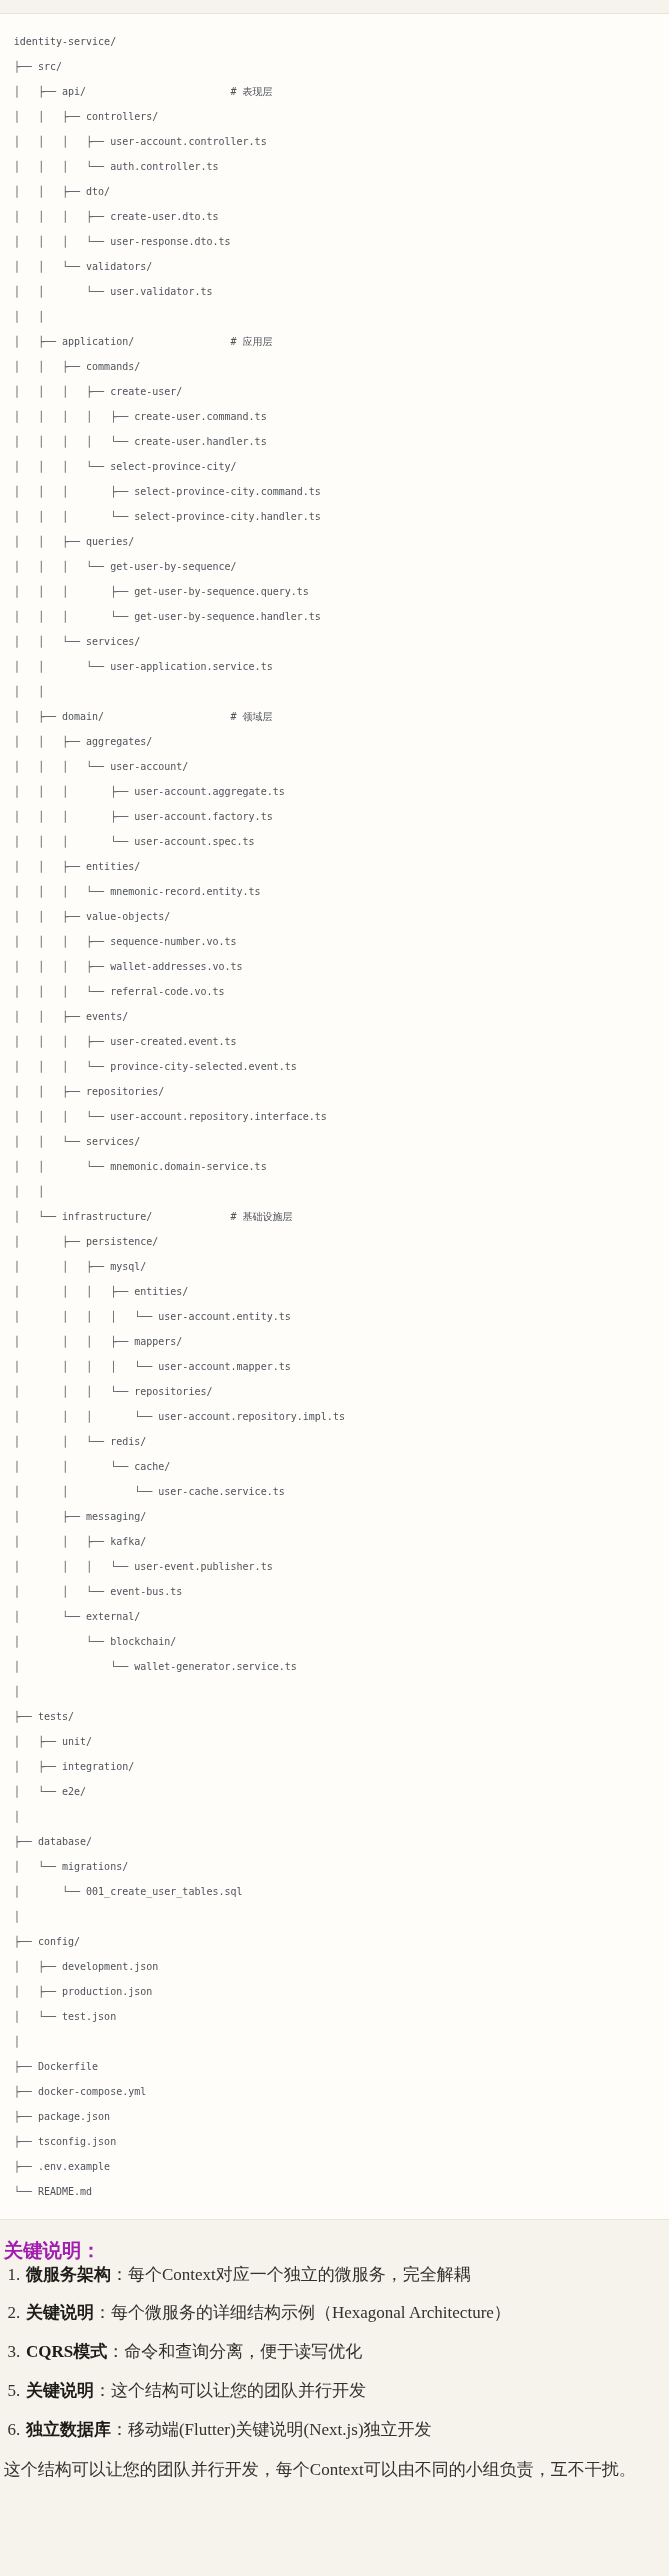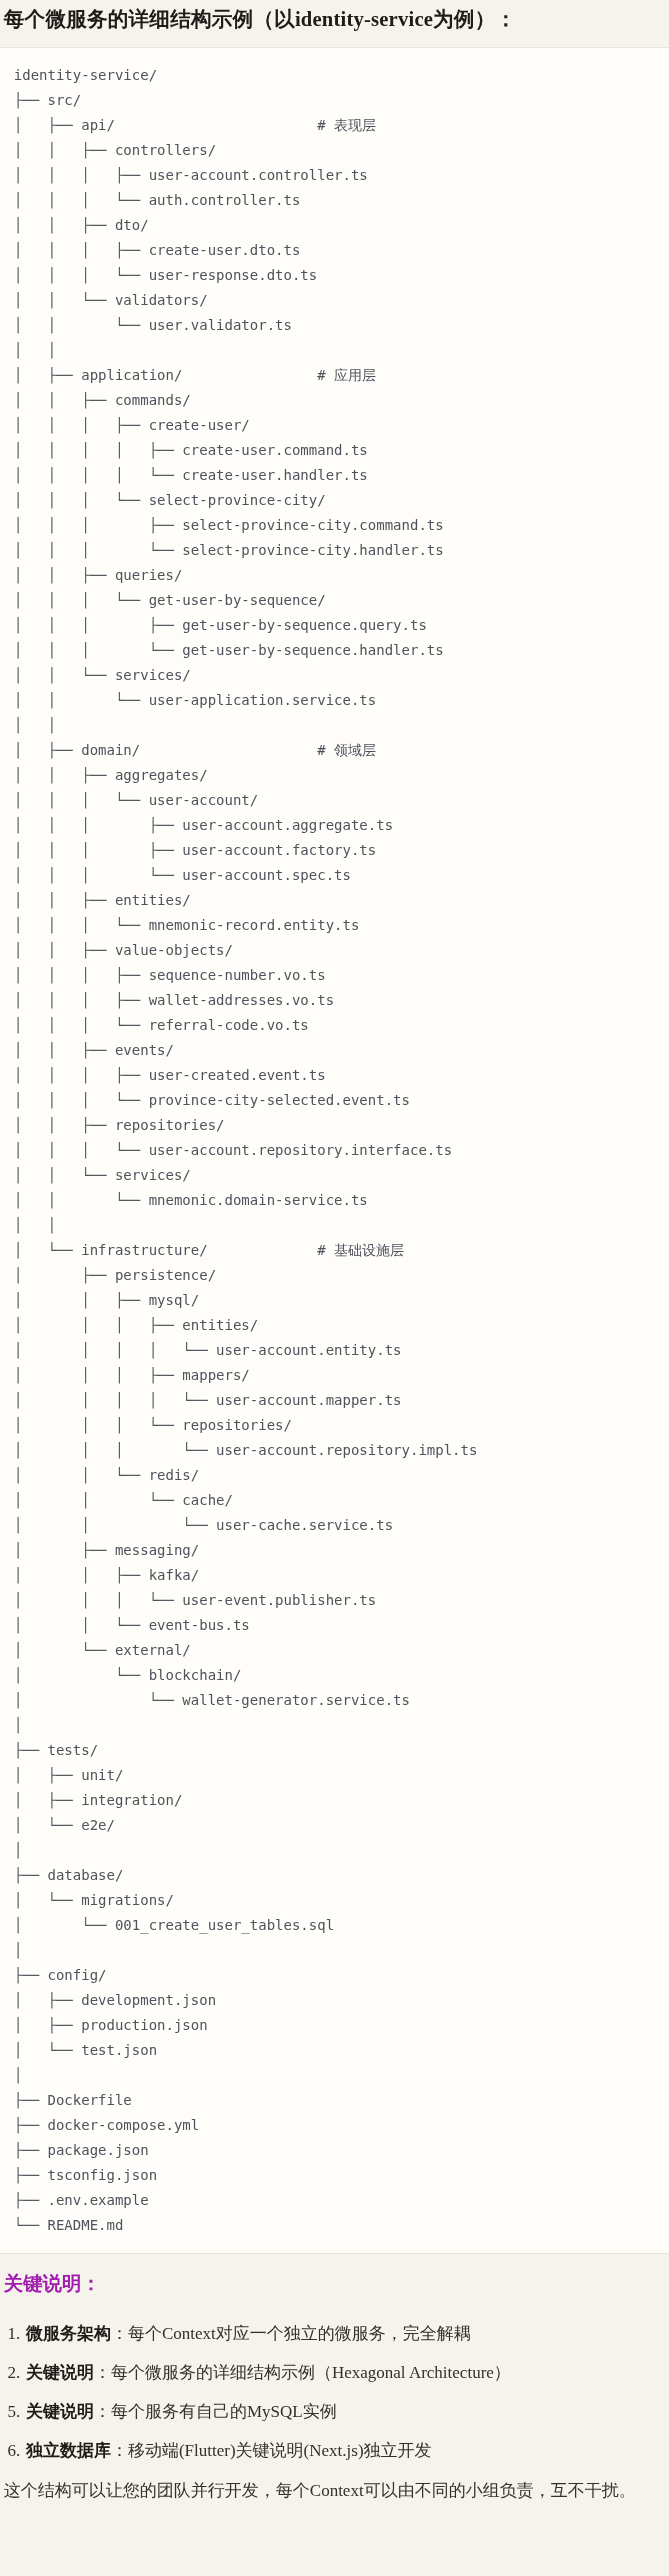--- a/index.html
+++ b/index.html
@@ -26,35 +26,35 @@
   .codeblock {
     margin-top: 13px;
     background: #fefdfa;
     border-top: 0.6px solid #e8e5dc;
     border-bottom: 0.6px solid #e8e5dc;
     padding: 15px 6.3px 15px 13.8px;
   }
   .codeblock pre {
     margin: 0;
     font-family: "DejaVu Sans Mono", "Liberation Mono", monospace;
-    font-size: 14px;
+    font-size: 10px;
     line-height: 25px;
     color: #4e525a;
     white-space: pre;
   }
 
   .notes { padding: 0 5px 0 3.8px; }
   .notes-heading {
     margin: 17.5px 0 0 0;
     font-size: 19.4px;
     line-height: 26px;
     font-weight: 700;
     color: #a21caf;
   }
-  .note-list { margin-top: 26px; }
+  .note-list { }
   .note-item {
     font-size: 17px;
     line-height: 22.5px;
     margin-bottom: 16.3px;
     padding-left: 3.8px;
     color: #32312c;
   }
   .note-num { margin-right: 5.6px; }
   .note-label { font-weight: 700; color: #1d1c18; }
   .note-text { font-weight: 400; }
@@ -65,21 +65,20 @@
     font-size: 17px;
     line-height: 23px;
     color: #32312c;
   }
 </style>
 </head>
 <body>
 
 <div class="page">
 
-  <h1 class="title">每个微服务的详细结构示例（以identity-service为例）：</h1>
 
   <div class="codeblock">
     <pre>identity-service/
 ├── src/
 │   ├── api/                        # 表现层
 │   │   ├── controllers/
 │   │   │   ├── user-account.controller.ts
 │   │   │   └── auth.controller.ts
 │   │   ├── dto/
 │   │   │   ├── create-user.dto.ts
@@ -171,24 +170,27 @@
     <div class="note-list">
 
       <div class="note-item">
         <span class="note-num">1.</span><span class="note-label">微服务架构</span><span class="note-text">：每个Context对应一个独立的微服务，完全解耦</span>
       </div>
 
       <div class="note-item">
         <span class="note-num">2.</span><span class="note-label">关键说明</span><span class="note-text">：每个微服务的详细结构示例（Hexagonal Architecture）</span>
       </div>
 
-
-
-      <div class="note-item">
-        <span class="note-num">5.</span><span class="note-label">关键说明</span><span class="note-text">：每个服务有自己的MySQL实例</span>
+      <div class="note-item">
+        <span class="note-num">3.</span><span class="note-label">CQRS模式</span><span class="note-text">：命令和查询分离，便于读写优化</span>
+      </div>
+
+
+      <div class="note-item">
+        <span class="note-num">5.</span><span class="note-label">关键说明</span><span class="note-text">：这个结构可以让您的团队并行开发</span>
       </div>
 
       <div class="note-item">
         <span class="note-num">6.</span><span class="note-label">独立数据库</span><span class="note-text">：移动端(Flutter)关键说明(Next.js)独立开发</span>
       </div>
 
     </div>
 
     <p class="closing-para">这个结构可以让您的团队并行开发，每个Context可以由不同的小组负责，互不干扰。</p>
 

